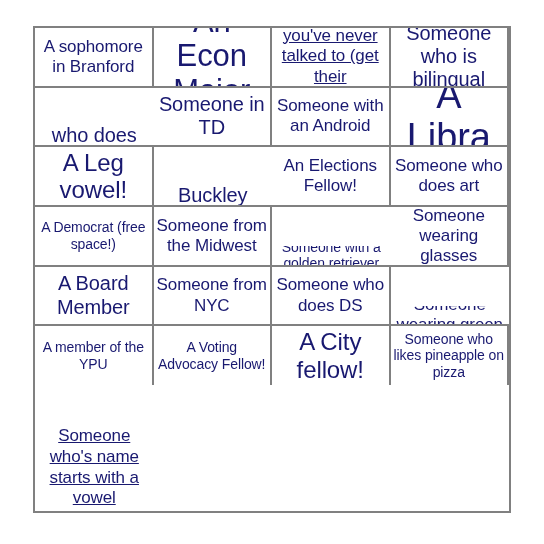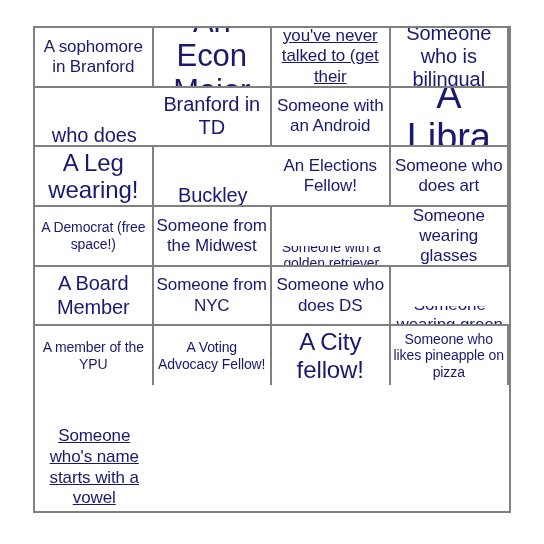--- a/index.html
+++ b/index.html
@@ -72,30 +72,30 @@
     <div class="bingo-cell">
       <span class="cell-text fs-xs">Someone you've never talked to (get their Instagram too)</span>
     </div>
     <div class="bingo-cell">
       <span class="cell-text fs-l">Someone who is bilingual</span>
     </div>
     <div class="bingo-cell">
       <span class="cell-text fs-l">Someone who does dance</span>
     </div>
     <div class="bingo-cell">
-      <span class="cell-text fs-l">Branford in TD</span>
+      <span class="cell-text fs-l">Someone in TD</span>
     </div>
     <div class="bingo-cell">
       <span class="cell-text fs-m">Someone with an Android</span>
     </div>
     <div class="bingo-cell">
       <span class="cell-text fs-huge">A Libra</span>
     </div>
     <div class="bingo-cell">
-      <span class="cell-text fs-xl">A Leg wearing!</span>
+      <span class="cell-text fs-xl">A Leg vowel!</span>
     </div>
     <div class="bingo-cell">
       <span class="cell-text fs-l">A (fake) Buckley Fellow</span>
     </div>
     <div class="bingo-cell">
       <span class="cell-text fs-m">An Elections Fellow!</span>
     </div>
     <div class="bingo-cell">
       <span class="cell-text fs-m">Someone who does art</span>
     </div>

